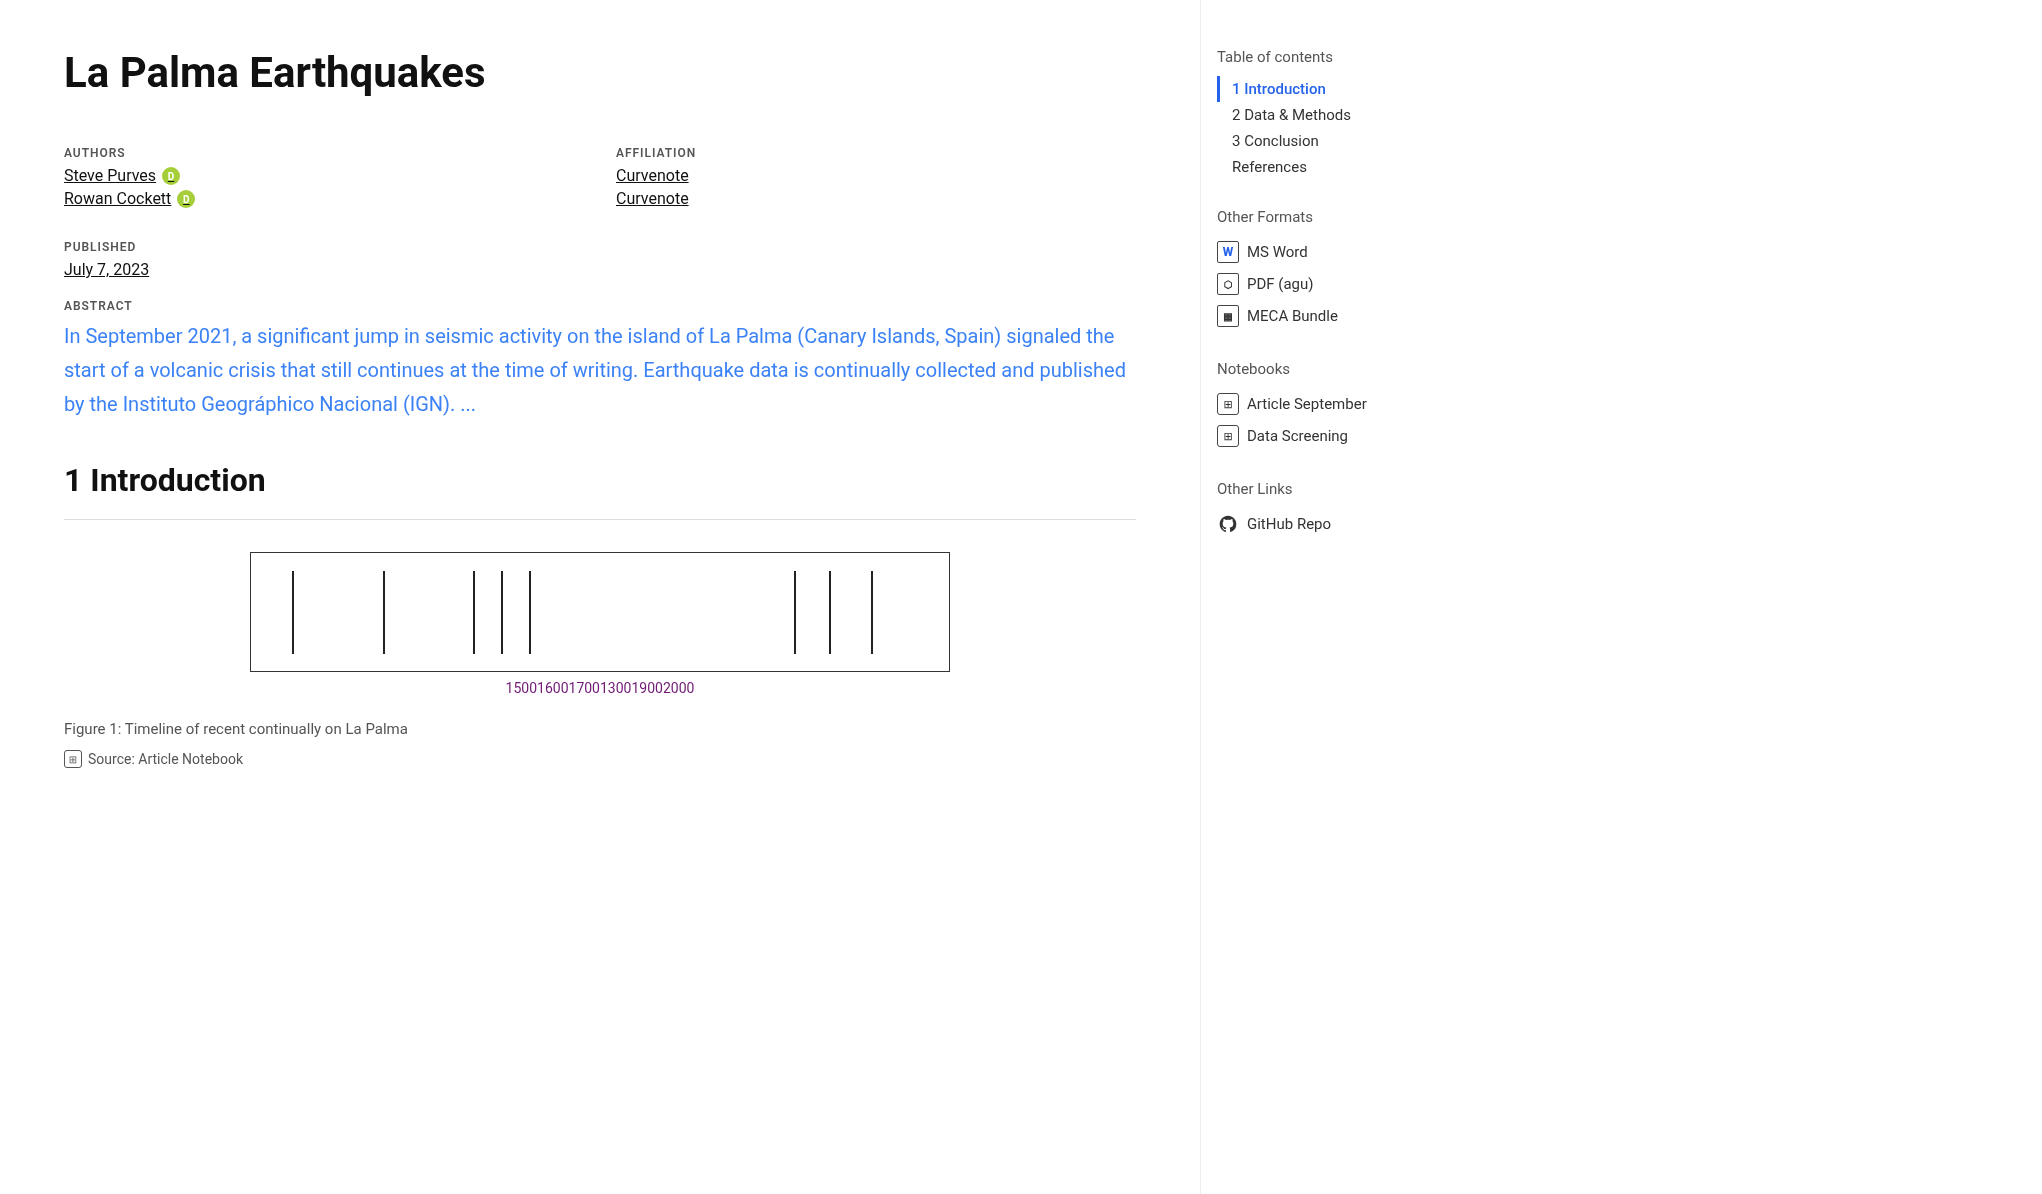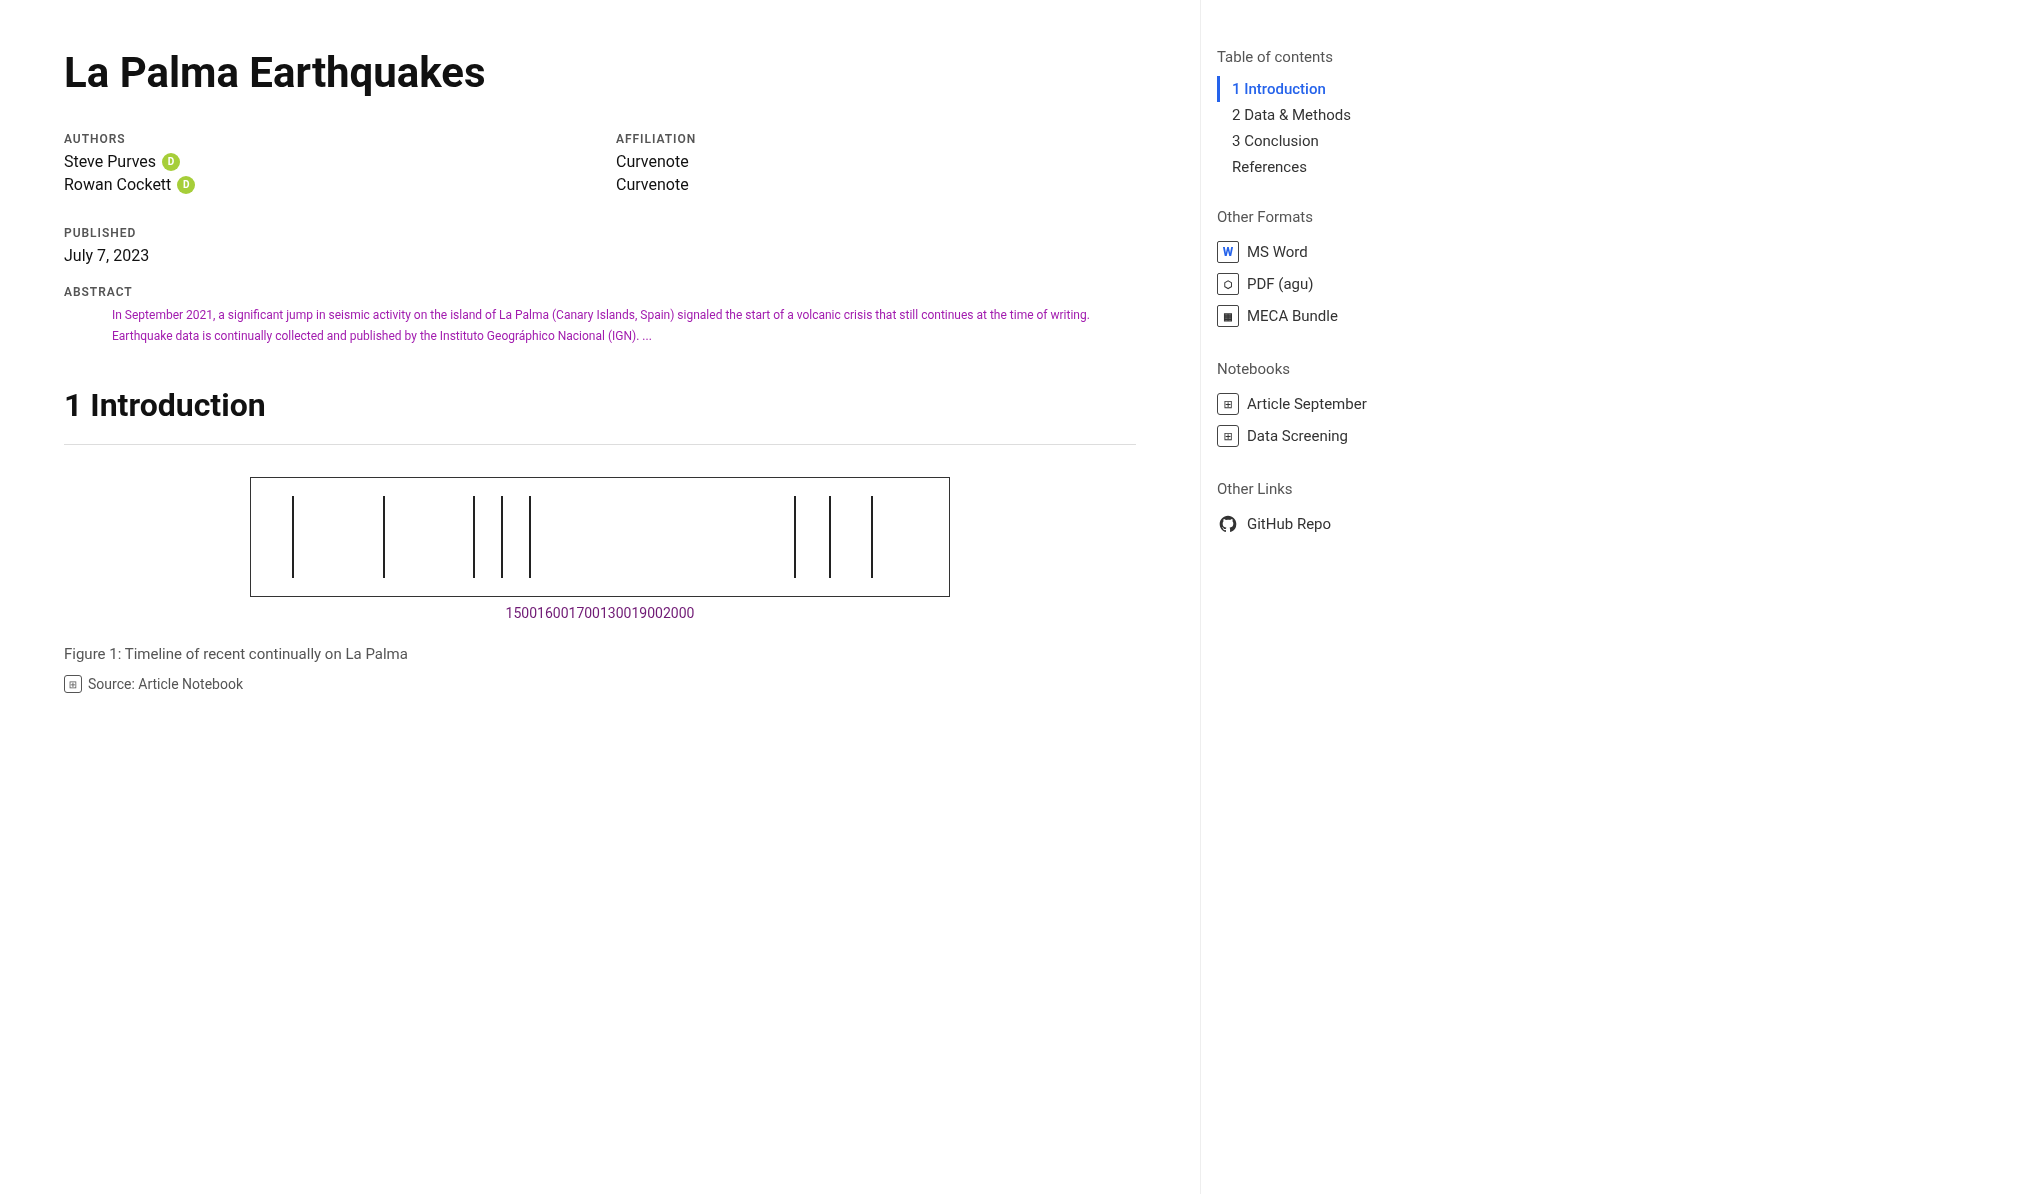--- a/index.html
+++ b/index.html
@@ -12,21 +12,21 @@
     }
     .main-content {
       flex: 1;
       padding: 48px 64px 64px 64px;
       max-width: 1200px;
     }
     .page-title {
       font-size: 42px;
       font-weight: 700;
       color: #111;
-      margin-bottom: 34px;
+      margin-bottom: 48px;
       line-height: 1.2;
     }
     .meta-grid {
       display: grid;
       grid-template-columns: 1fr 1fr;
       gap: 0 32px;
       margin-bottom: 28px;
     }
     .meta-label {
       font-size: 12px;
@@ -34,22 +34,23 @@
       letter-spacing: 0.08em;
       color: #555;
       text-transform: uppercase;
       margin-bottom: 6px;
     }
     .meta-value {
       font-size: 16px;
       color: #111;
       margin-bottom: 4px;
       display: flex;
-      align-items: center;
+      align-items: flex-end;
       gap: 6px;
+      text-decoration: underline;
     }
     .orcid-badge {
       display: inline-flex;
       align-items: center;
       justify-content: center;
       width: 18px;
       height: 18px;
       background: #a6ce39;
       border-radius: 50%;
       color: #fff;
@@ -57,24 +58,23 @@
       font-weight: 700;
       flex-shrink: 0;
     }
     .published-section {
       margin-bottom: 20px;
     }
     .abstract-section {
       margin-bottom: 40px;
     }
     .abstract-text {
-      font-size: 12px;
+      font-size: 20px;
       line-height: 1.7;
-      color: #a21caf;
-      margin-left: 48px;
+      color: #3b82f6;
     }
     .section-heading {
       font-size: 32px;
       font-weight: 700;
       color: #111;
       margin-bottom: 20px;
     }
     .section-divider {
       border: none;
       border-top: 1px solid #ddd;

